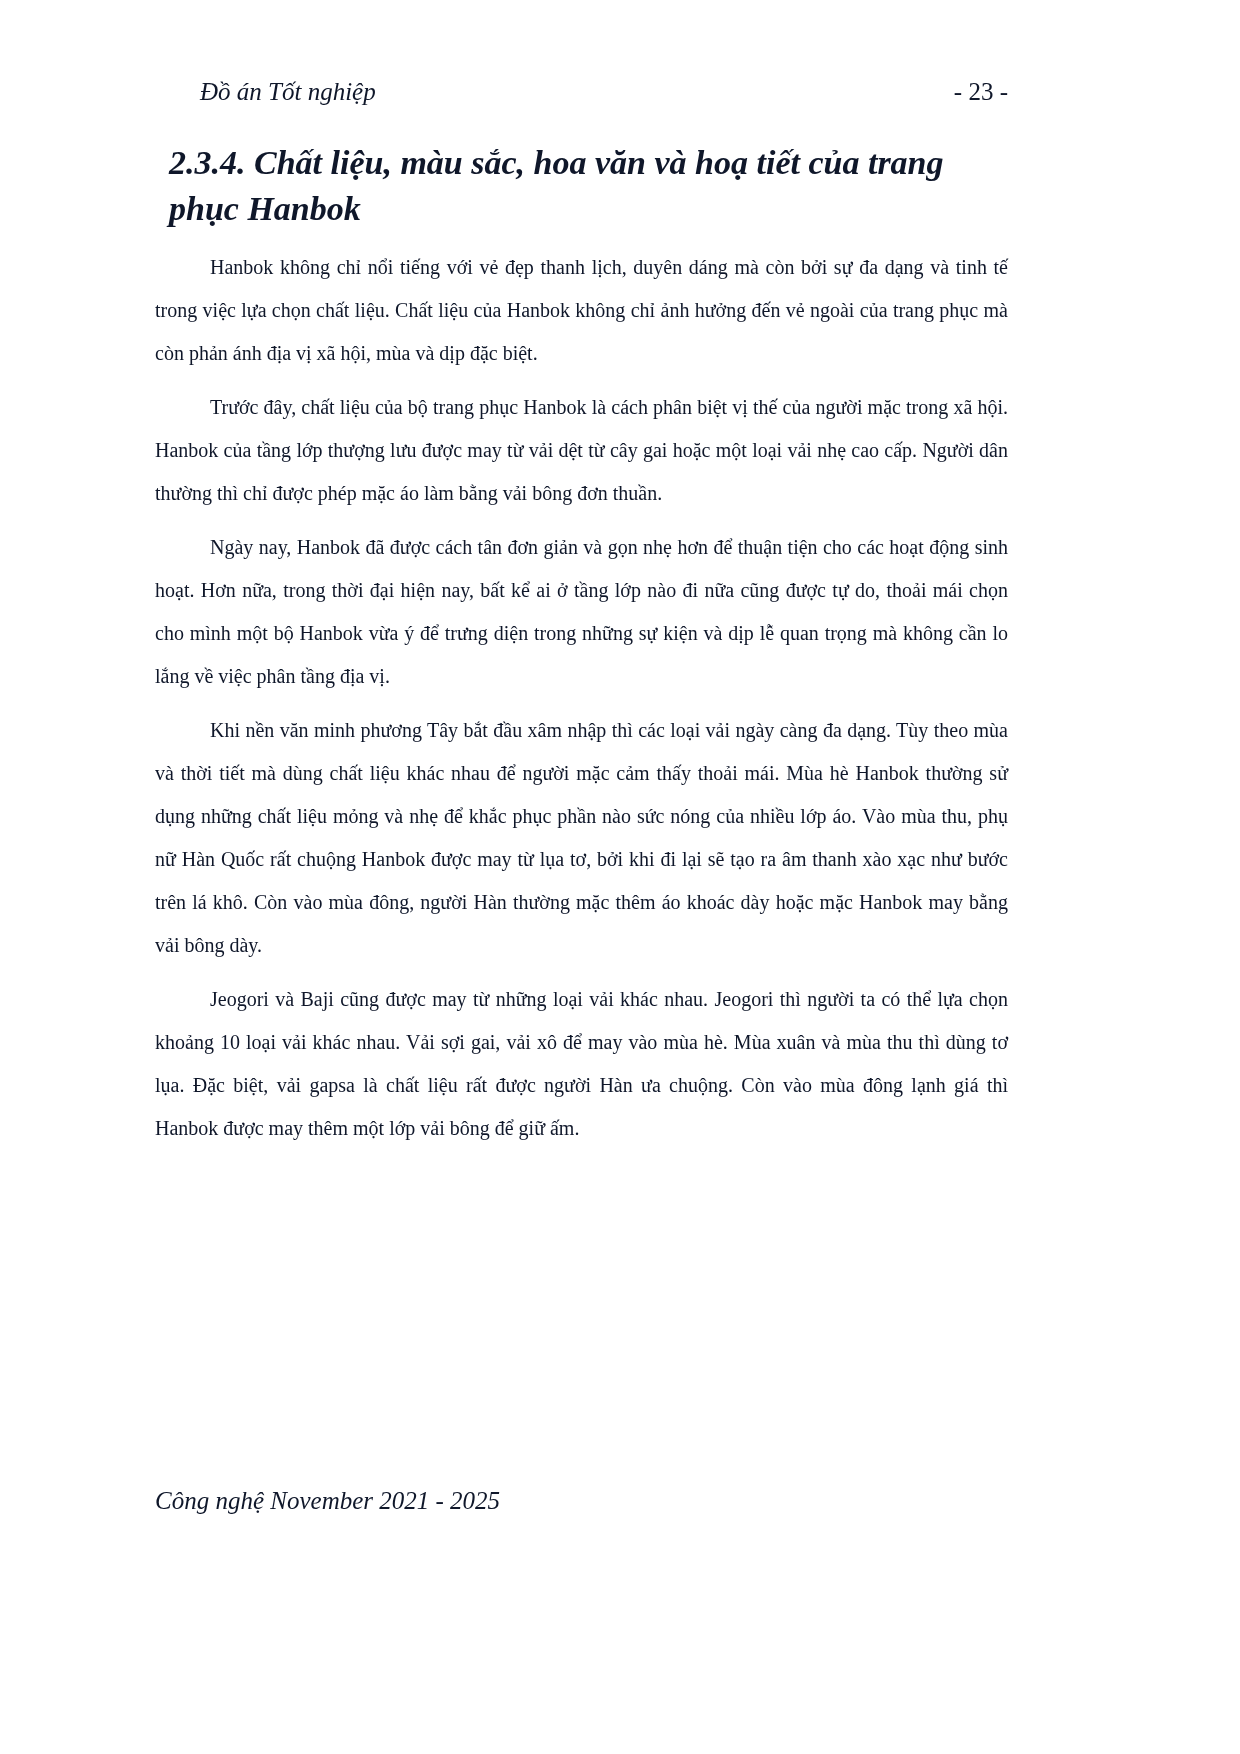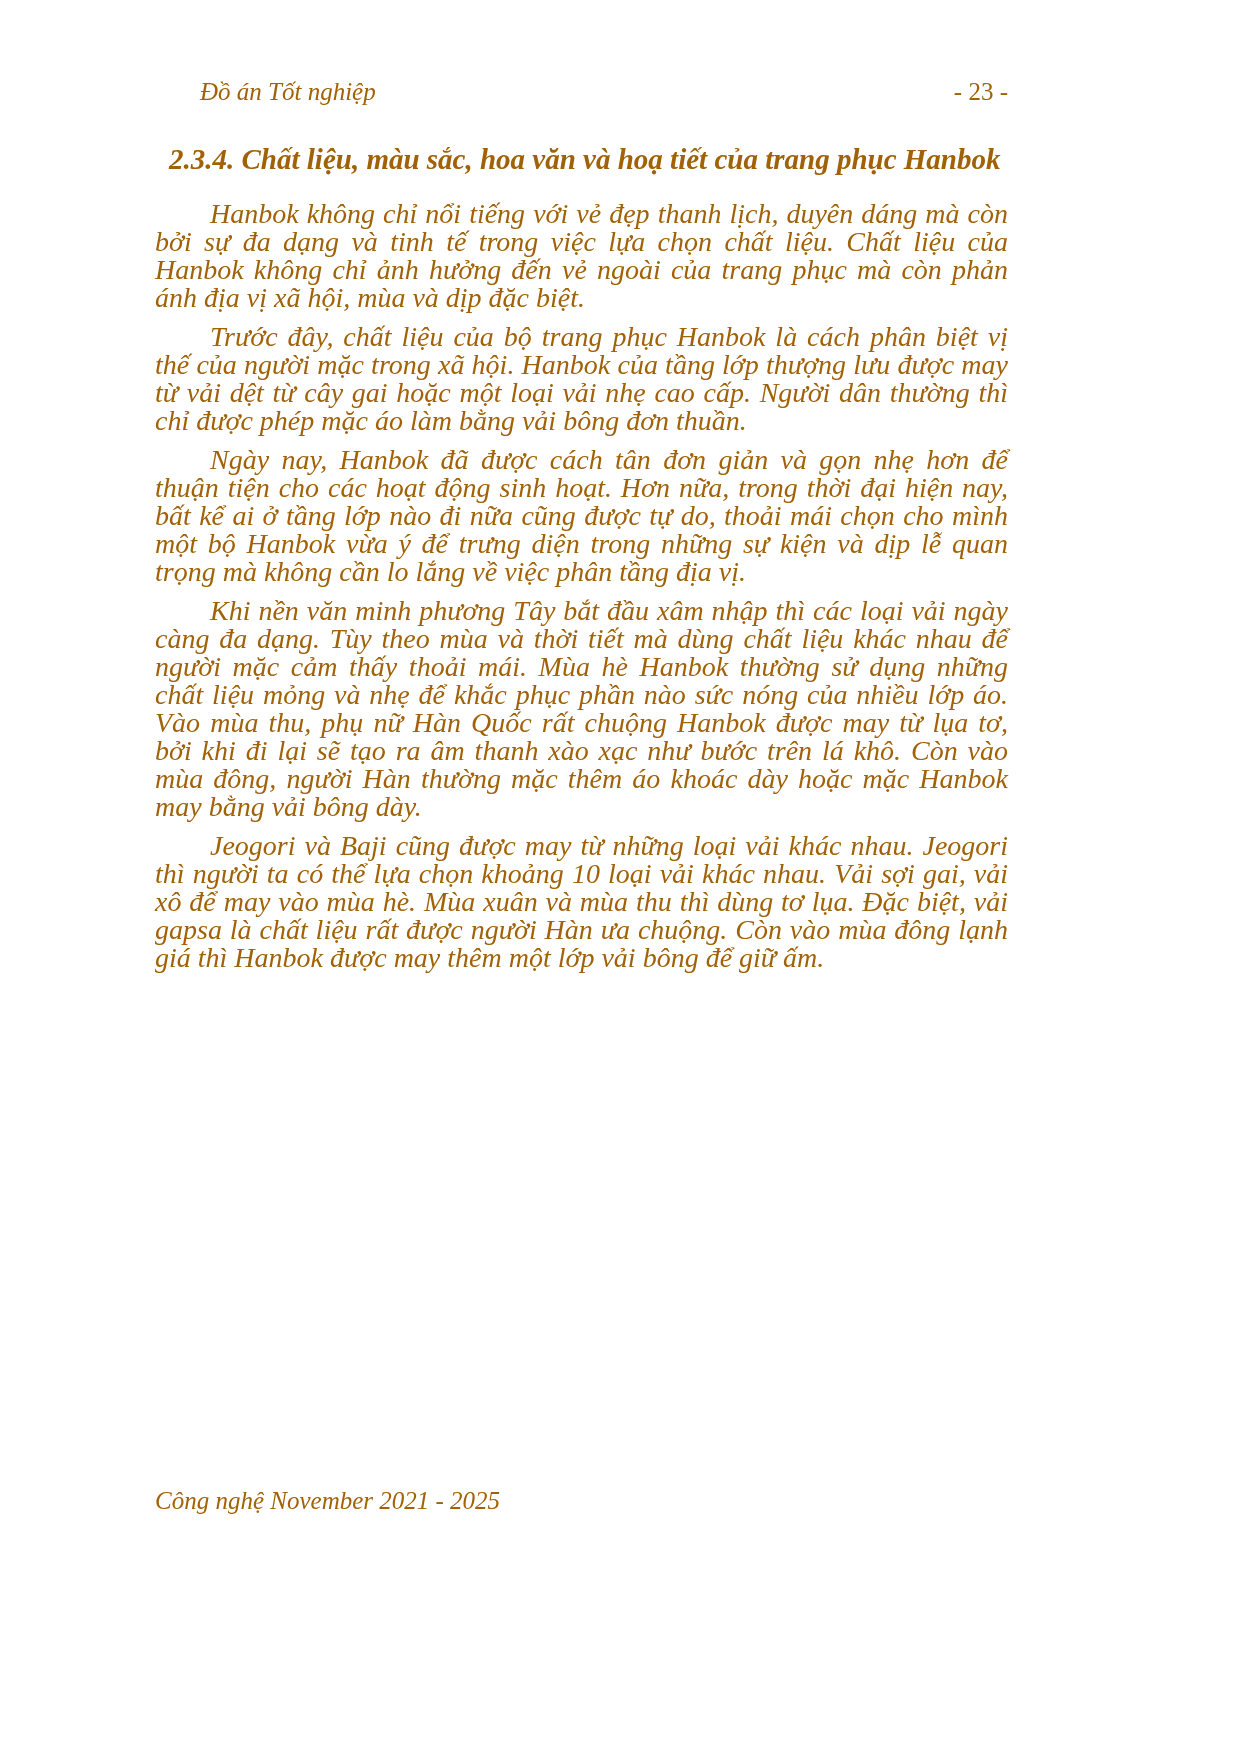--- a/index.html
+++ b/index.html
@@ -4,62 +4,61 @@
 <style>
   * { margin: 0; padding: 0; box-sizing: border-box; }
   html, body { background: #e8e8e8; }
   .page {
     position: relative;
     width: 1240px;
     height: 1754px;
     margin: 0 auto;
     background: #ffffff;
     font-family: "Liberation Serif", "DejaVu Serif", serif;
-    color: #a16207;
+    color: #0f172a;
     overflow: hidden;
   }
   .content {
     padding: 78px 232px 0 155px;
   }
   .header-row {
     display: flex;
     justify-content: space-between;
     align-items: baseline;
     font-size: 25px;
     margin-bottom: 34px;
   }
   .doc-title {
     font-style: italic;
     margin-left: 45px;
   }
   .page-number {
     font-style: normal;
   }
   .section-heading {
-    font-size: 29px;
+    font-size: 34px;
     font-weight: bold;
     font-style: italic;
     margin-left: 14px;
-    margin-bottom: 21px;
+    margin-bottom: 14px;
     line-height: 1.35;
   }
   .section-subheading {
     font-size: 24px;
     font-style: italic;
     margin-left: 32px;
     margin-bottom: 20px;
     line-height: 1.35;
   }
   .body-text p {
-    font-size: 28px;
-    line-height: 28px;
+    font-size: 20px;
+    line-height: 43px;
     text-align: justify;
     text-indent: 55px;
     margin-bottom: 11px;
-    font-style: italic;
   }
   .footer-row {
     position: absolute;
     left: 155px;
     right: 232px;
     top: 1487px;
     display: flex;
     justify-content: space-between;
     align-items: baseline;
     font-size: 25px;

